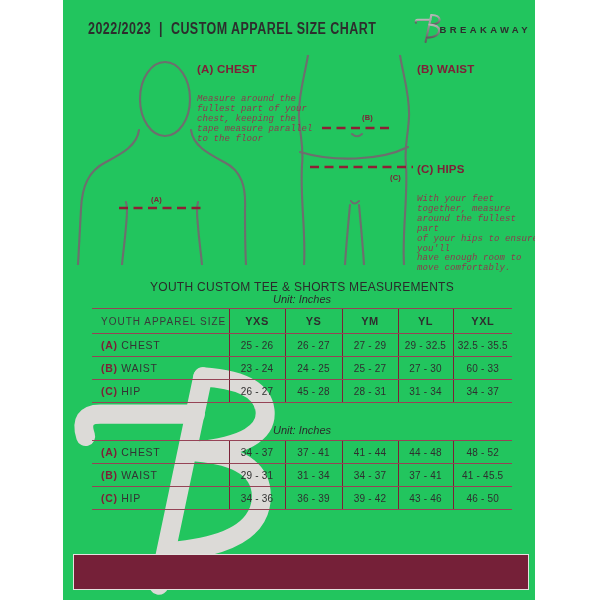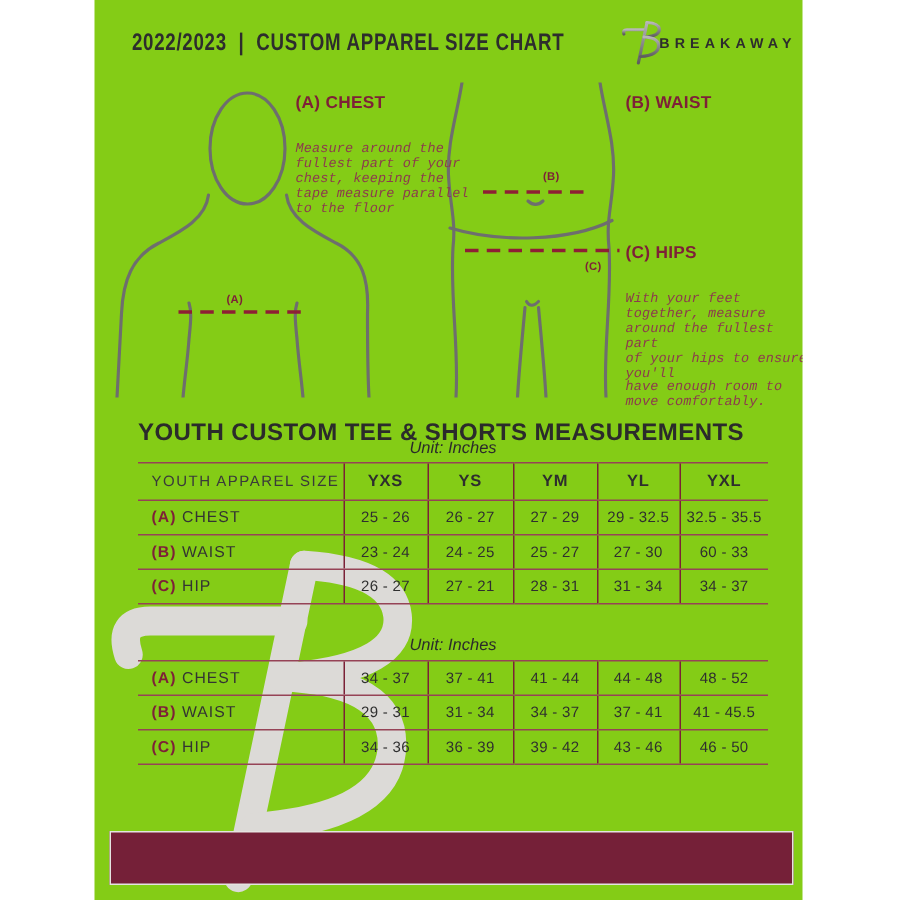--- a/index.html
+++ b/index.html
@@ -2,21 +2,21 @@
 <html><head>
 <meta charset="utf-8">
 <style>
   html,body { margin:0; padding:0; }
   body {
     width:600px; height:600px; background:#ffffff;
     font-family:"Liberation Sans", sans-serif;
     -webkit-font-smoothing:antialiased;
   }
   .page { position:relative; width:600px; height:600px; background:#ffffff; overflow:hidden; }
-  .doc  { position:absolute; left:63px; top:0; width:472px; height:600px; background:#84cc16; overflow:hidden; }
+  .doc  { position:absolute; left:63px; top:0; width:472px; height:600px; background:#22c55e; overflow:hidden; }
 
   
   .header-title {
     position:absolute; left:25px; top:20px; white-space:pre;
     font-size:16px; font-weight:700; color:#2D2D2D; letter-spacing:0.6px;
     transform:scaleX(0.78); transform-origin:left top;
   }
   .logo-svg { position:absolute; right:94px; top:13px; width:27px; height:31px; }
   .brand {
     position:absolute; right:4px; top:24px;
@@ -33,22 +33,22 @@
   .guide-text {
     margin-top:20px; font-size:9px; line-height:9.9px; font-style:italic;
     color:#8C3B4D; white-space:pre-line; letter-spacing:0.1px;font-family:Liberation Mono, monospace;
   }
   .g-chest { left:134px; top:63px;  width:132px; }
   .g-waist { left:354px; top:63px;  width:122px; }
   .g-hips  { left:354px; top:163px; width:126px; }
 
   
   .sec-title {
-    position:absolute; left:29px; width:420px; 
-    font-size:16px; font-weight:700; color:#2B2B2B; letter-spacing:0.3px;
+    position:absolute; left:29px; width:420px; text-align:center;
+    font-size:12px; font-weight:400; color:#2B2B2B; letter-spacing:0.3px;
   }
   .sec-unit {
     position:absolute; left:29px; width:420px; text-align:center;
     font-size:11px; font-style:italic; color:#2B2B2B;
   }
 
   
   .size-table {
     position:absolute; left:29px; width:420px; z-index:1;
     border-collapse:collapse; table-layout:fixed;
@@ -181,21 +181,21 @@
         <td class="rowlbl"><span class="pfx">(B)</span> <span>WAIST</span></td>
         <td class="val v">23 - 24</td>
         <td class="val v">24 - 25</td>
         <td class="val v">25 - 27</td>
         <td class="val v">27 - 30</td>
         <td class="val v">60 - 33</td>
       </tr>
       <tr>
         <td class="rowlbl"><span class="pfx">(C)</span> <span>HIP</span></td>
         <td class="val v">26 - 27</td>
-        <td class="val v">27 - 21</td>
+        <td class="val v">45 - 28</td>
         <td class="val v">28 - 31</td>
         <td class="val v">31 - 34</td>
         <td class="val v">34 - 37</td>
       </tr>
     </tbody>
       </table>
 
     <div class="sec-unit" style="top:424px;">Unit: Inches</div>
     <table class="size-table" style="top:440px;">
       <colgroup>

